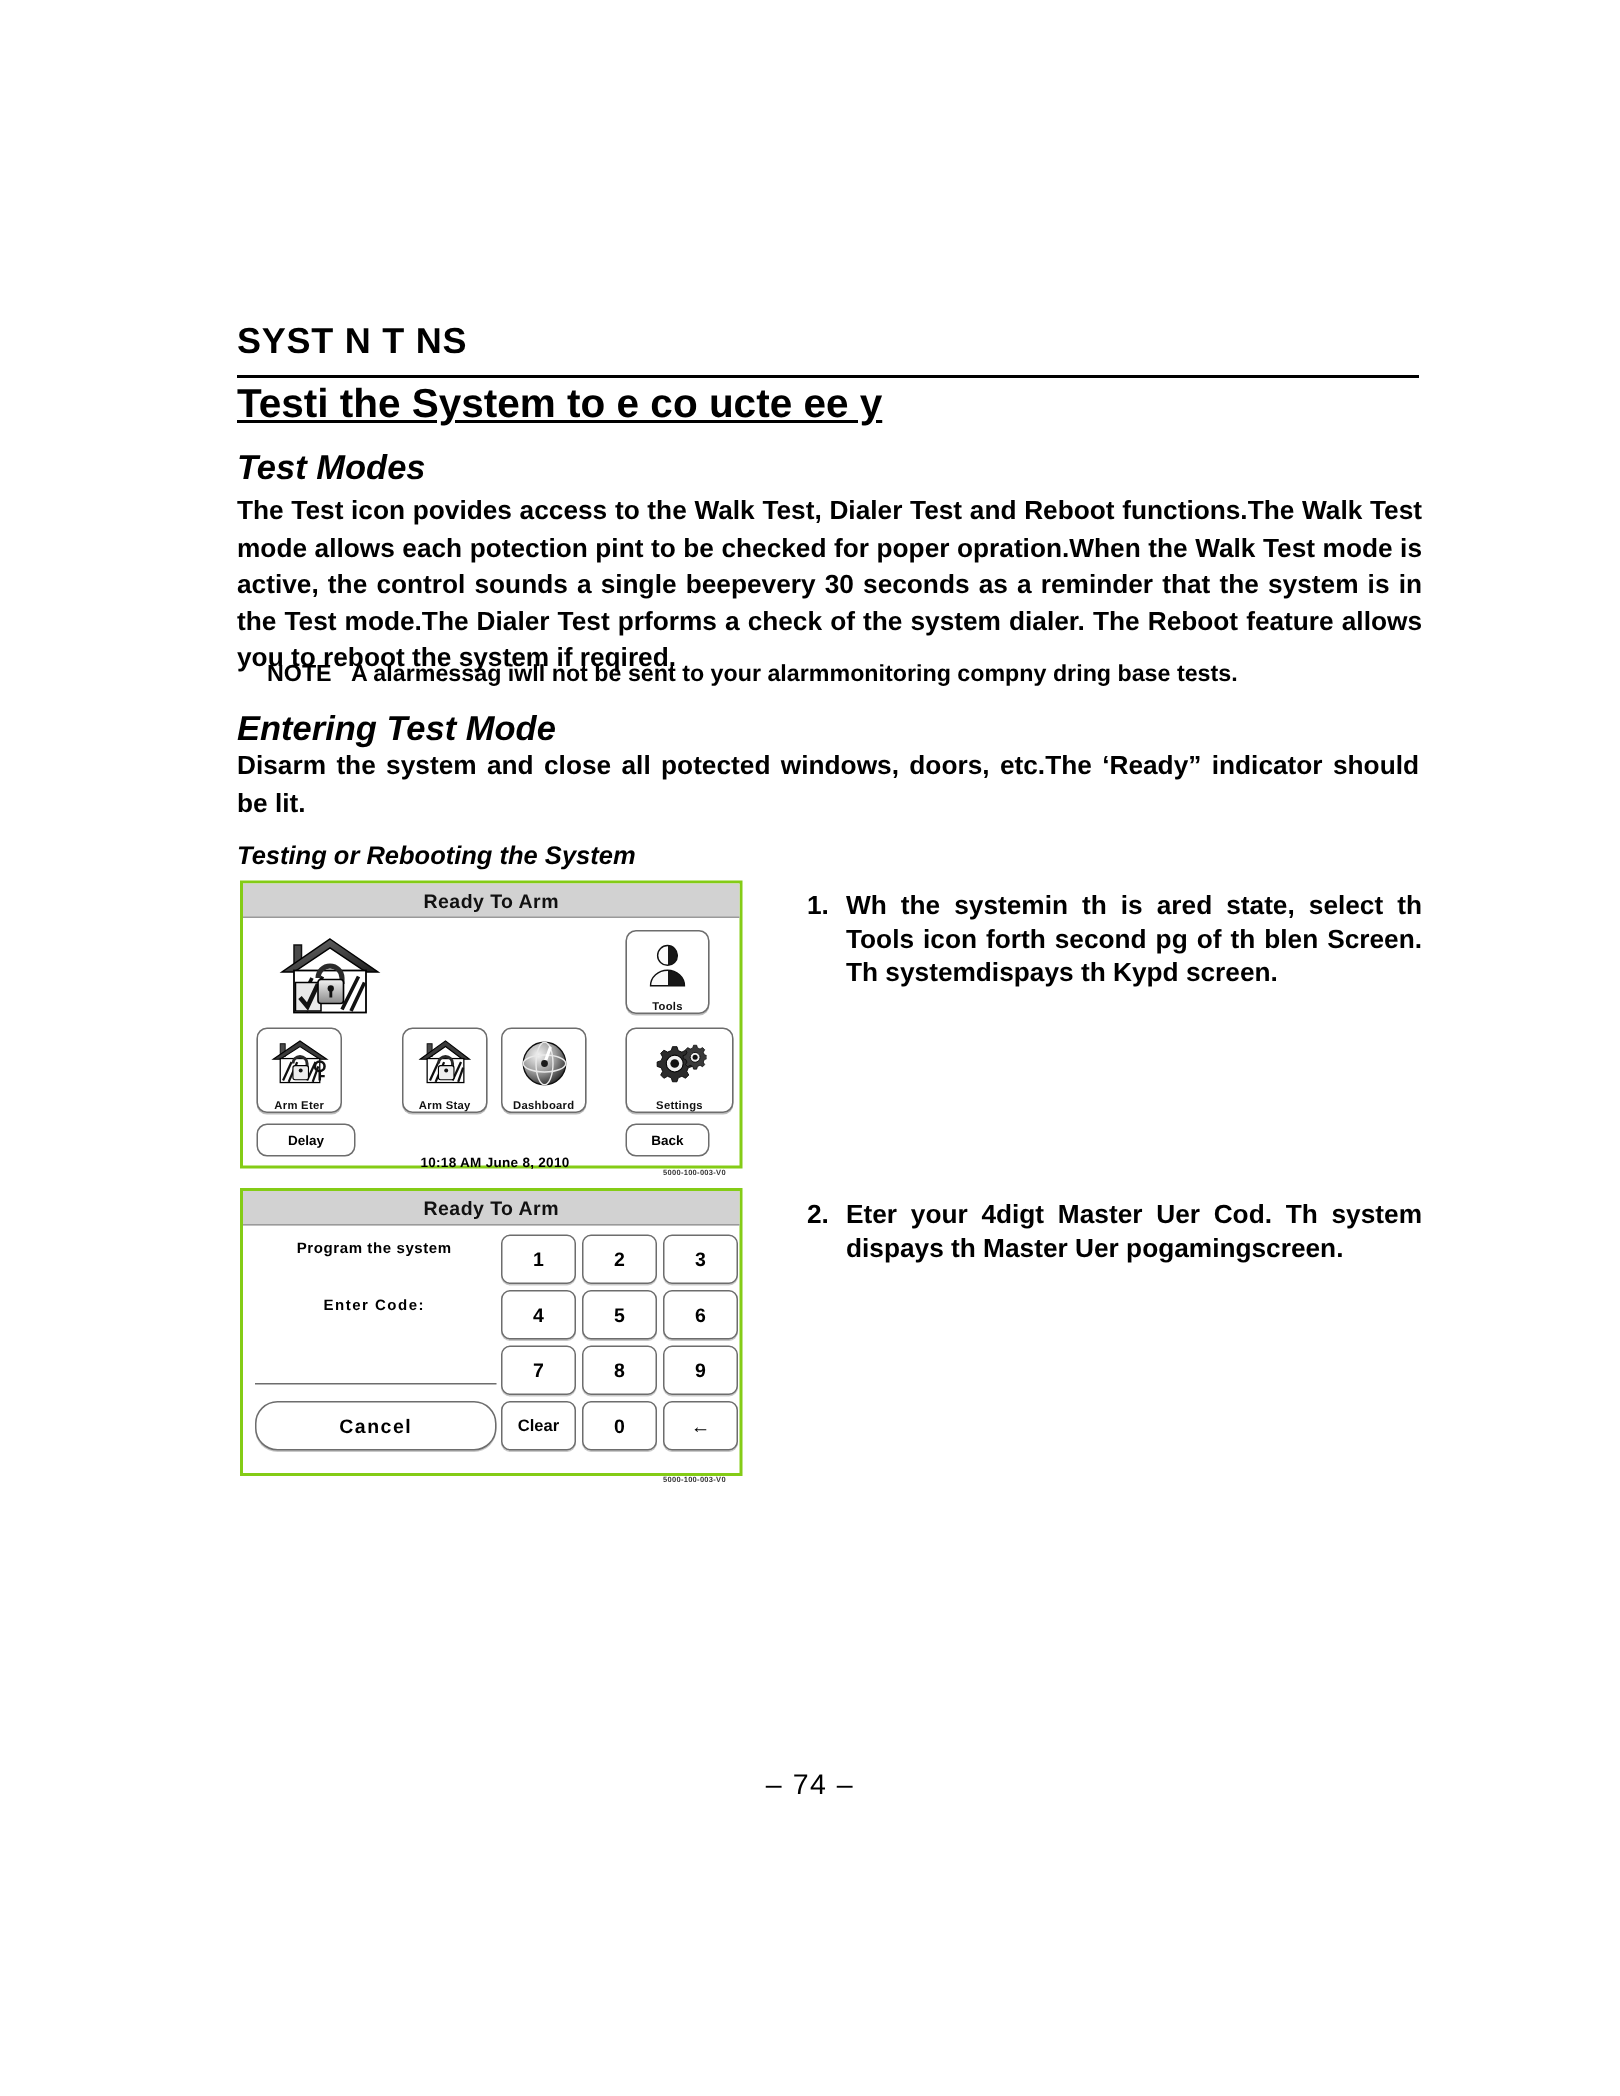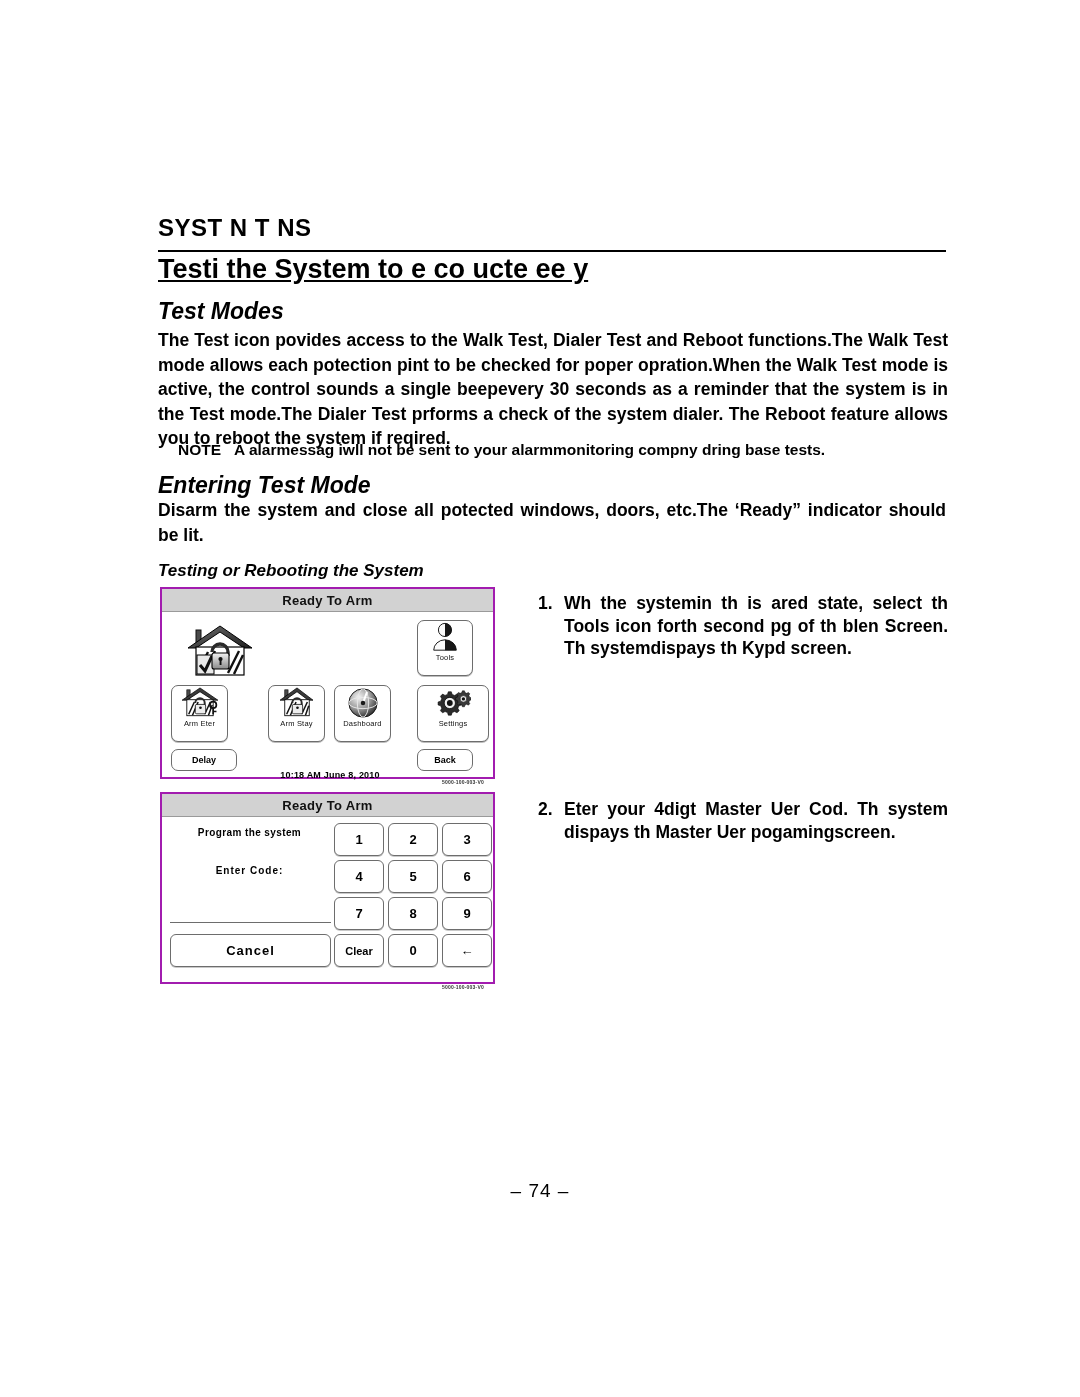--- a/index.html
+++ b/index.html
@@ -61,21 +61,21 @@
     display:flex;font-size:17.5px;line-height:22.5px;font-weight:bold;
     text-align:justify;
   }
   .step .num{width:26px;flex:0 0 26px;}
   .step .txt{flex:1;}
 
   
   .panel{
     position:absolute;
     background:#ffffff;
-    border:2px solid #a21caf;
+    border:2px solid #84cc16;
     box-sizing:border-box;
   }
   #panel-home{left:160px;top:587px;width:335px;height:192px;}
   #panel-keypad{left:160px;top:792px;width:335px;height:192px;}
 
   .panel-title{
     height:22px;background:#d2d2d2;border-bottom:1px solid #9a9a9a;
     display:flex;align-items:center;justify-content:center;
     font-size:13px;font-weight:bold;color:#111;letter-spacing:.3px;
   }
@@ -84,22 +84,22 @@
   
   .tbtn{
     position:absolute;
     border:1px solid #6d6d6d;border-radius:7px;
     background:#ffffff;
     box-sizing:border-box;
     display:flex;flex-direction:column;align-items:center;justify-content:flex-end;
     box-shadow:0 1px 0 #bdbdbd;
   }
   .tbtn .cap{
-    font-size:7.5px;font-weight:normal;letter-spacing:.2px;
-    padding-bottom:13px;color:#111;text-align:right;
+    font-size:7.5px;font-weight:bold;letter-spacing:.2px;
+    padding-bottom:0;color:#111;text-align:right;
   }
   .tbtn .ico{flex:1;display:flex;align-items:center;justify-content:center;width:100%;}
 
   
   .barbtn{
     position:absolute;border:1px solid #6d6d6d;border-radius:7px;background:#fff;
     display:flex;align-items:center;justify-content:center;
     font-size:9px;font-weight:bold;box-sizing:border-box;
   }
   .clockline{
@@ -309,21 +309,21 @@
       <div class="kbtn" style="left:280px;top:6px;width:50px;height:33px;">3</div>
 
       <div class="kbtn" style="left:172px;top:43px;width:50px;height:33px;">4</div>
       <div class="kbtn" style="left:226px;top:43px;width:50px;height:33px;">5</div>
       <div class="kbtn" style="left:280px;top:43px;width:50px;height:33px;">6</div>
 
       <div class="kbtn" style="left:172px;top:80px;width:50px;height:33px;">7</div>
       <div class="kbtn" style="left:226px;top:80px;width:50px;height:33px;">8</div>
       <div class="kbtn" style="left:280px;top:80px;width:50px;height:33px;">9</div>
 
-      <div class="kbtn" style="left:8px;top:117px;width:161px;height:33px;font-size:13px;letter-spacing:1px;">Cancel</div>
+      <div class="kbtn" style="left:8px;top:117px;width:161px;height:33px;font-size:13px;letter-spacing:1px;border-radius:15px;">Cancel</div>
       <div class="kbtn" style="left:172px;top:117px;width:50px;height:33px;font-size:11px;">Clear</div>
       <div class="kbtn" style="left:226px;top:117px;width:50px;height:33px;">0</div>
       <div class="kbtn" style="left:280px;top:117px;width:50px;height:33px;">←</div>
     </div>
   </div>
   <div class="partno" id="partno-keypad">5000-100-003-V0</div>
 
   <div class="steps" id="step1">
     <div class="step">
       <span class="num">1.</span>

